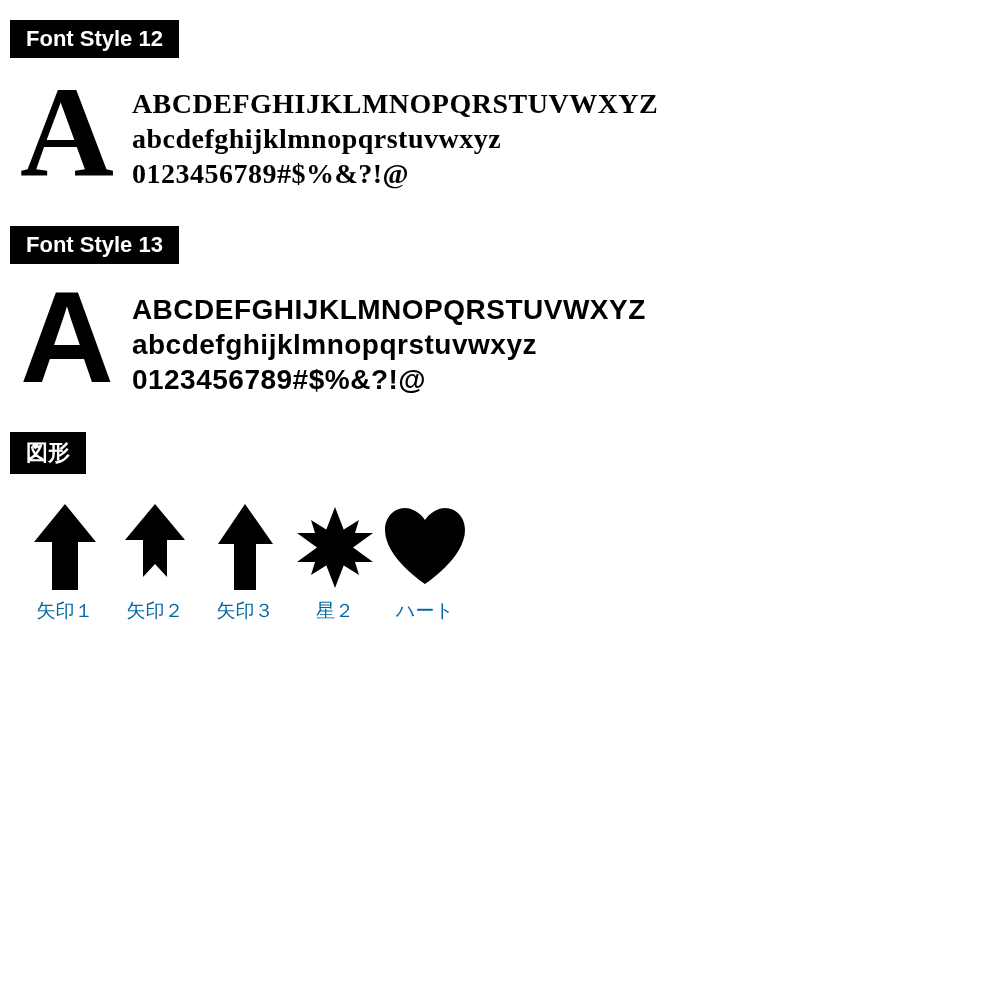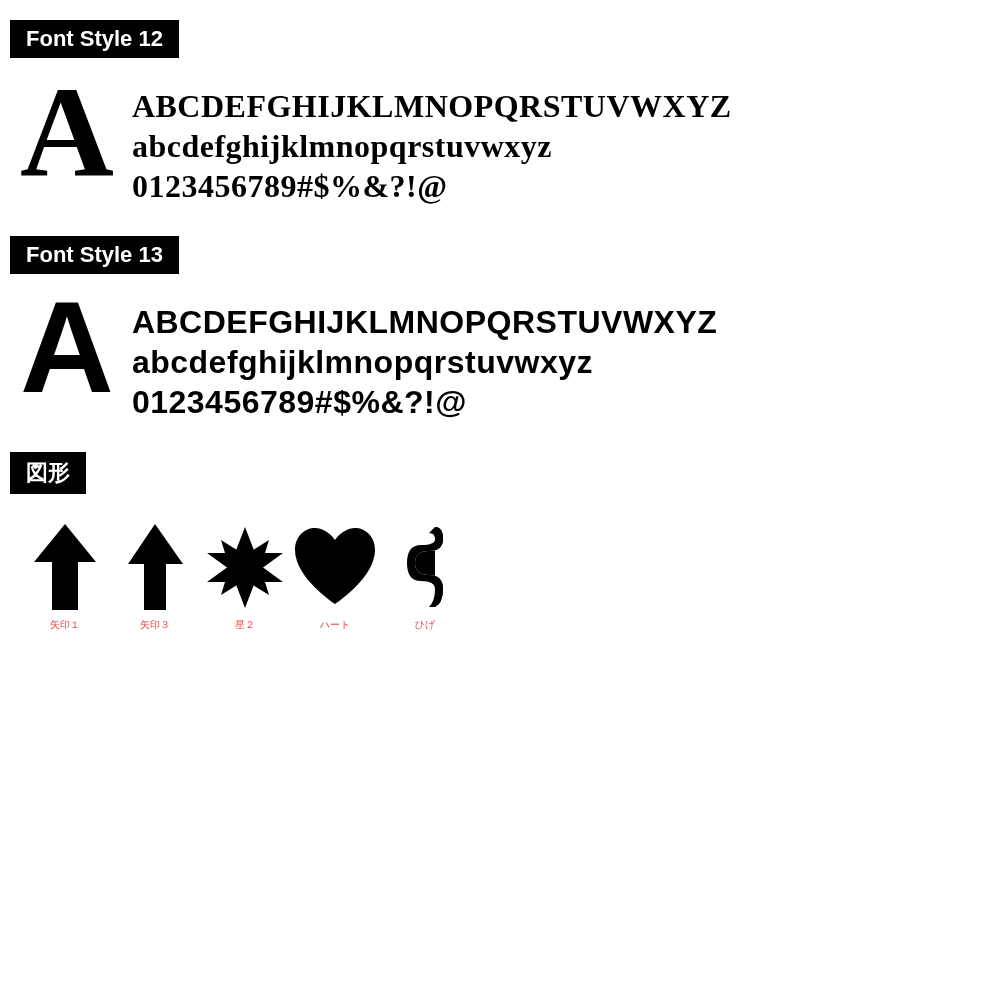--- a/index.html
+++ b/index.html
@@ -60,21 +60,21 @@
     }
 
     .char-lines {
       display: flex;
       flex-direction: column;
       justify-content: flex-start;
       padding-top: 10px;
     }
 
     .char-line {
-      font-size: 32px;
+      font-size: 28px;
       font-weight: 900;
       color: #000;
       line-height: 1.25;
       letter-spacing: 0.5px;
     }
 
     .font-style-12 .char-line {
       font-family: Georgia, 'Times New Roman', serif;
     }
 
@@ -109,22 +109,22 @@
       color: #000;
       margin-bottom: 6px;
       display: flex;
       align-items: center;
       justify-content: center;
       height: 90px;
     }
 
     .figure-label {
       font-family: sans-serif;
-      font-size: 10px;
-      color: #ef4444;
+      font-size: 19px;
+      color: #0369a1;
       text-align: right;
     }
   </style>
 </head>
 <body>
 
 <div class="page">
 
   <div class="section font-style-12">
     <div class="section-header">Font Style 12</div>
@@ -156,20 +156,28 @@
 
       <div class="figure-item">
         <div class="figure-icon">
           <svg width="65" height="90" viewBox="0 0 65 90" fill="black">
             <polygon points="32,2 63,40 45,40 45,88 19,88 19,40 1,40"></polygon>
           </svg>
         </div>
         <div class="figure-label">矢印１</div>
       </div>
 
+      <div class="figure-item">
+        <div class="figure-icon">
+          <svg width="60" height="90" viewBox="0 0 60 90" fill="black">
+            <polygon points="30,2 60,38 42,38 42,75 30,62 18,75 18,38 0,38"></polygon>
+          </svg>
+        </div>
+        <div class="figure-label">矢印２</div>
+      </div>
 
       <div class="figure-item">
         <div class="figure-icon">
           <svg width="55" height="90" viewBox="0 0 55 90" fill="black">
             <polygon points="27,2 55,42 38,42 38,88 16,88 16,42 0,42"></polygon>
           </svg>
         </div>
         <div class="figure-label">矢印３</div>
       </div>
 
@@ -189,26 +197,17 @@
       <div class="figure-item">
         <div class="figure-icon">
           <svg width="88" height="82" viewBox="0 0 88 82" fill="black">
             <path d="M44,78 C44,78 4,52 4,24 C4,10 14,2 24,2 C32,2 40,8 44,14 C48,8 56,2 64,2 C74,2 84,10 84,24 C84,52 44,78 44,78 Z"></path>
           </svg>
         </div>
         <div class="figure-label">ハート</div>
       </div>
 
 
-      <div class="figure-item">
-        <div class="figure-icon">
-          <svg width="40" height="88" viewBox="0 0 40 88" fill="black">
-            <path d="M 30,4 Q 38,4 38,16 Q 38,28 24,28 Q 10,28 10,40 Q 10,52 24,52 Q 38,52 38,66 Q 38,80 30,84"></path>
-            <path d="M 30,4 Q 38,4 38,16 Q 38,28 24,28 Q 10,28 10,40 Q 10,52 24,52 Q 38,52 38,66 Q 38,80 30,84 L 24,84 Q 30,78 30,66 Q 30,58 16,58 Q 2,58 2,40 Q 2,22 16,22 Q 30,22 30,16 Q 30,10 24,10 Z"></path>
-          </svg>
-        </div>
-        <div class="figure-label">ひげ</div>
-      </div>
 
     </div>
   </div>
 
 </div>
 
 </body></html>

